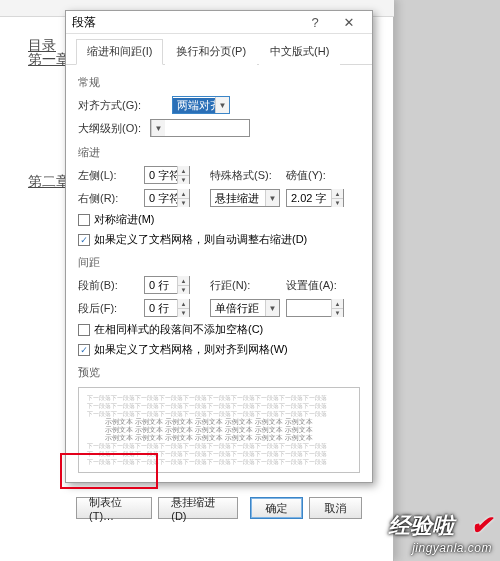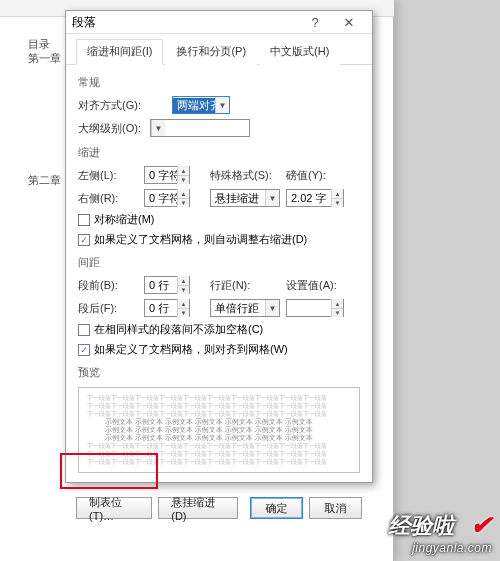--- a/index.html
+++ b/index.html
@@ -25,21 +25,22 @@
     border-right: 1px solid #b8b8b8;
     box-shadow: 4px 0 8px rgba(0,0,0,.15);
   }
   .rule-top {
     position: absolute; left: 0; top: 0; width: 395px; height: 18px;
     background: #f4f4f4; border-bottom: 1px solid #d8d8d8;
   }
   .around-txt {
     position: absolute;
     color: #4a4a4a;
-    font-size: 11px;
+    font-size: 14px;
+    text-decoration: underline;
   }
 
   .dialog {
     position: absolute;
     left: 65px; top: 10px;
     width: 308px; height: 473px;
     background: #ffffff;
     border: 1px solid #9e9e9e;
     box-shadow: 3px 3px 8px rgba(0,0,0,.35);
     display: flex; flex-direction: column;

